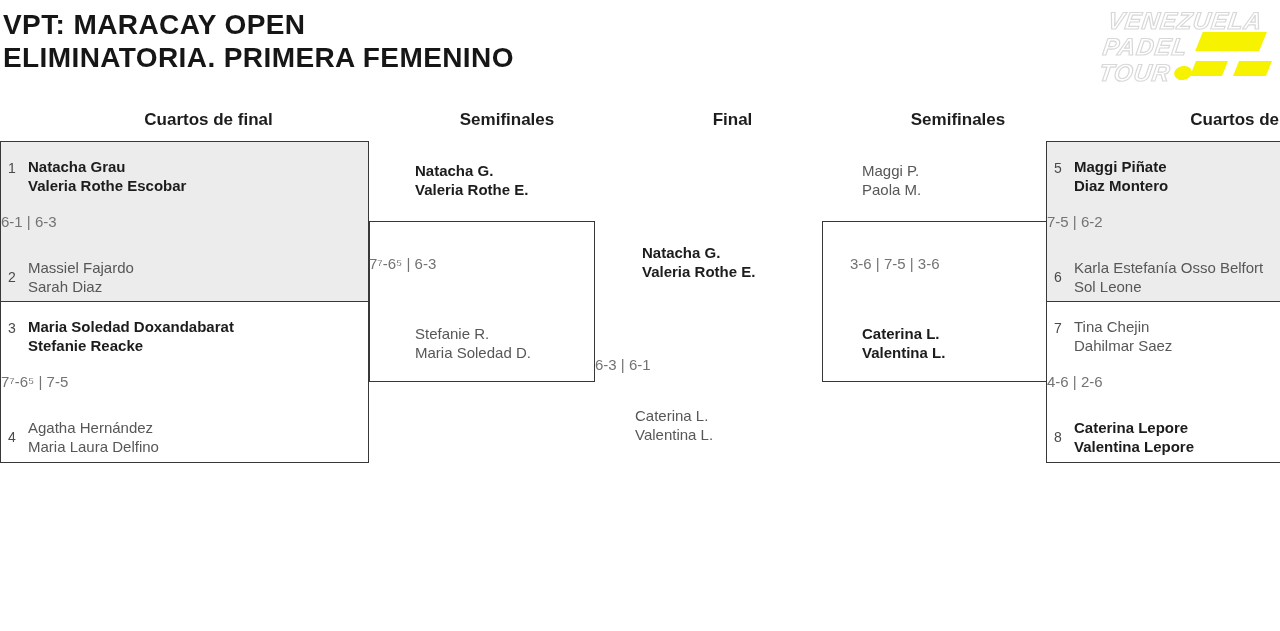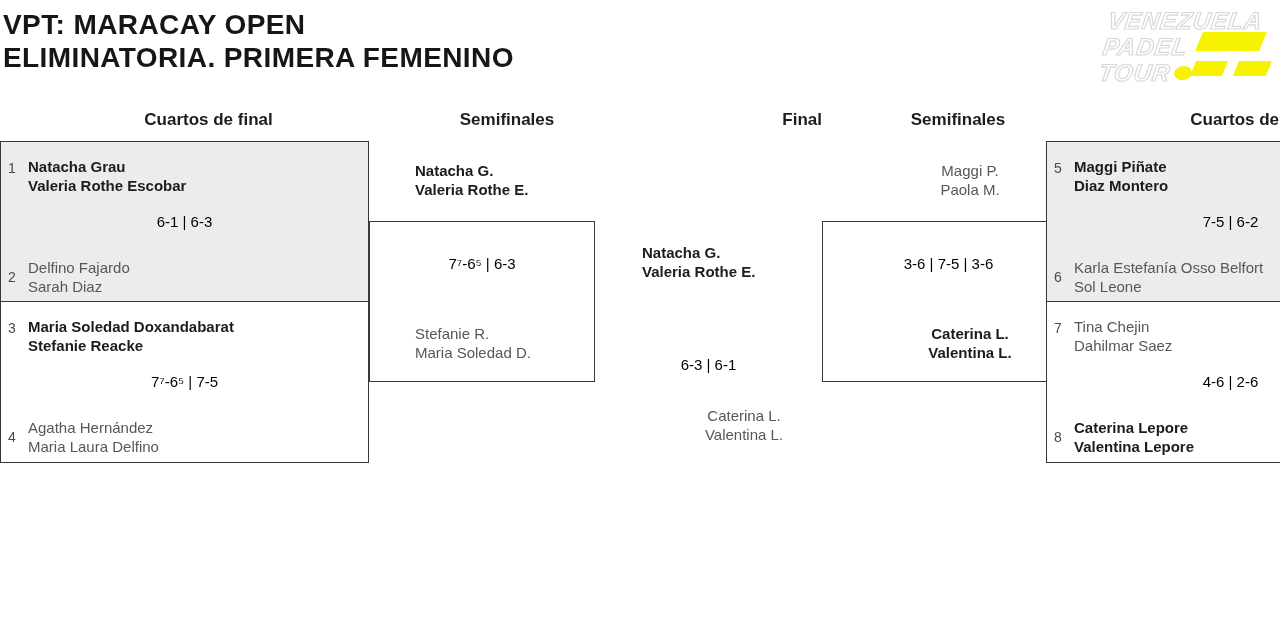--- a/index.html
+++ b/index.html
@@ -40,29 +40,29 @@
   .qf2 { left:0px;    top:302px; width:369px; height:161px; background:#fff; }
   .sf1 { left:369px;  top:221px; width:226px; height:161px; }
   .sf2 { left:822px;  top:221px; width:225px; height:161px; }
   .qf3 { left:1046px; top:141px; width:369px; height:161px; }
   .qf4 { left:1046px; top:302px; width:369px; height:161px; background:#fff; }
   
   .team { font-size:15px; line-height:19px; white-space:nowrap; }
   .winner { font-weight:700; color:#1c1c1c; }
   .loser  { font-weight:400; color:#575757; }
   .seed { position:absolute; font-size:14px; color:#4a4a4a; }
-  .score { position:absolute; font-size:15px; color:#000000; text-align:center;
+  .score { position:absolute; font-size:15px; color:#737373; text-align:left;
            white-space:nowrap; }
   .box .seed1 { left:7px;  top:18px; }
   .box .seed2 { left:7px;  top:127px; }
   .box .team1 { position:absolute; left:27px; top:15px; }
   .box .team2 { position:absolute; left:27px; top:116px; }
   .box .score { left:0; width:100%; top:71px; }
   .abs { position:absolute;margin-left:40px; }
-  .tr { text-align:center; }
+  .tr { text-align:left; }
 </style>
 </head>
 <body>
 
 <div id="stage">
 
   <div class="title">
     <div>VPT: MARACAY OPEN</div>
     <div>ELIMINATORIA. PRIMERA FEMENINO</div>
   </div>
@@ -72,34 +72,34 @@
     <div class="ltxt l2">PADEL</div>
     <div class="ltxt l3">TOUR</div>
     <div class="bar bar-top"></div>
     <div class="bar bar-bl"></div>
     <div class="bar bar-br"></div>
     <div class="dot"></div>
   </div>
 
   <div class="hdr" style="left:0;width:369px;">Cuartos de final</div>
   <div class="hdr" style="left:371px;width:224px;">Semifinales</div>
-  <div class="hdr" style="left:595px;width:227px;text-align:right;">Final</div>
+  <div class="hdr" style="left:595px;width:227px;">Final</div>
   <div class="hdr" style="left:822px;width:224px;">Semifinales</div>
   <div class="hdr" style="left:1046px;width:369px;">Cuartos de final</div>
 
   <div class="box fill qf1">
     <div class="seed seed1">1</div>
     <div class="team team1 winner">
       <div>Natacha Grau</div>
       <div>Valeria Rothe Escobar</div>
     </div>
     <div class="score">6-1 | 6-3</div>
     <div class="seed seed2">2</div>
     <div class="team team2 loser">
-      <div>Delfino Fajardo</div>
+      <div>Massiel Fajardo</div>
       <div>Sarah Diaz</div>
     </div>
   </div>
 
   <div class="box no-top qf2">
     <div class="seed seed1">3</div>
     <div class="team team1 winner">
       <div>Maria Soledad Doxandabarat</div>
       <div>Stefanie Reacke</div>
     </div>

